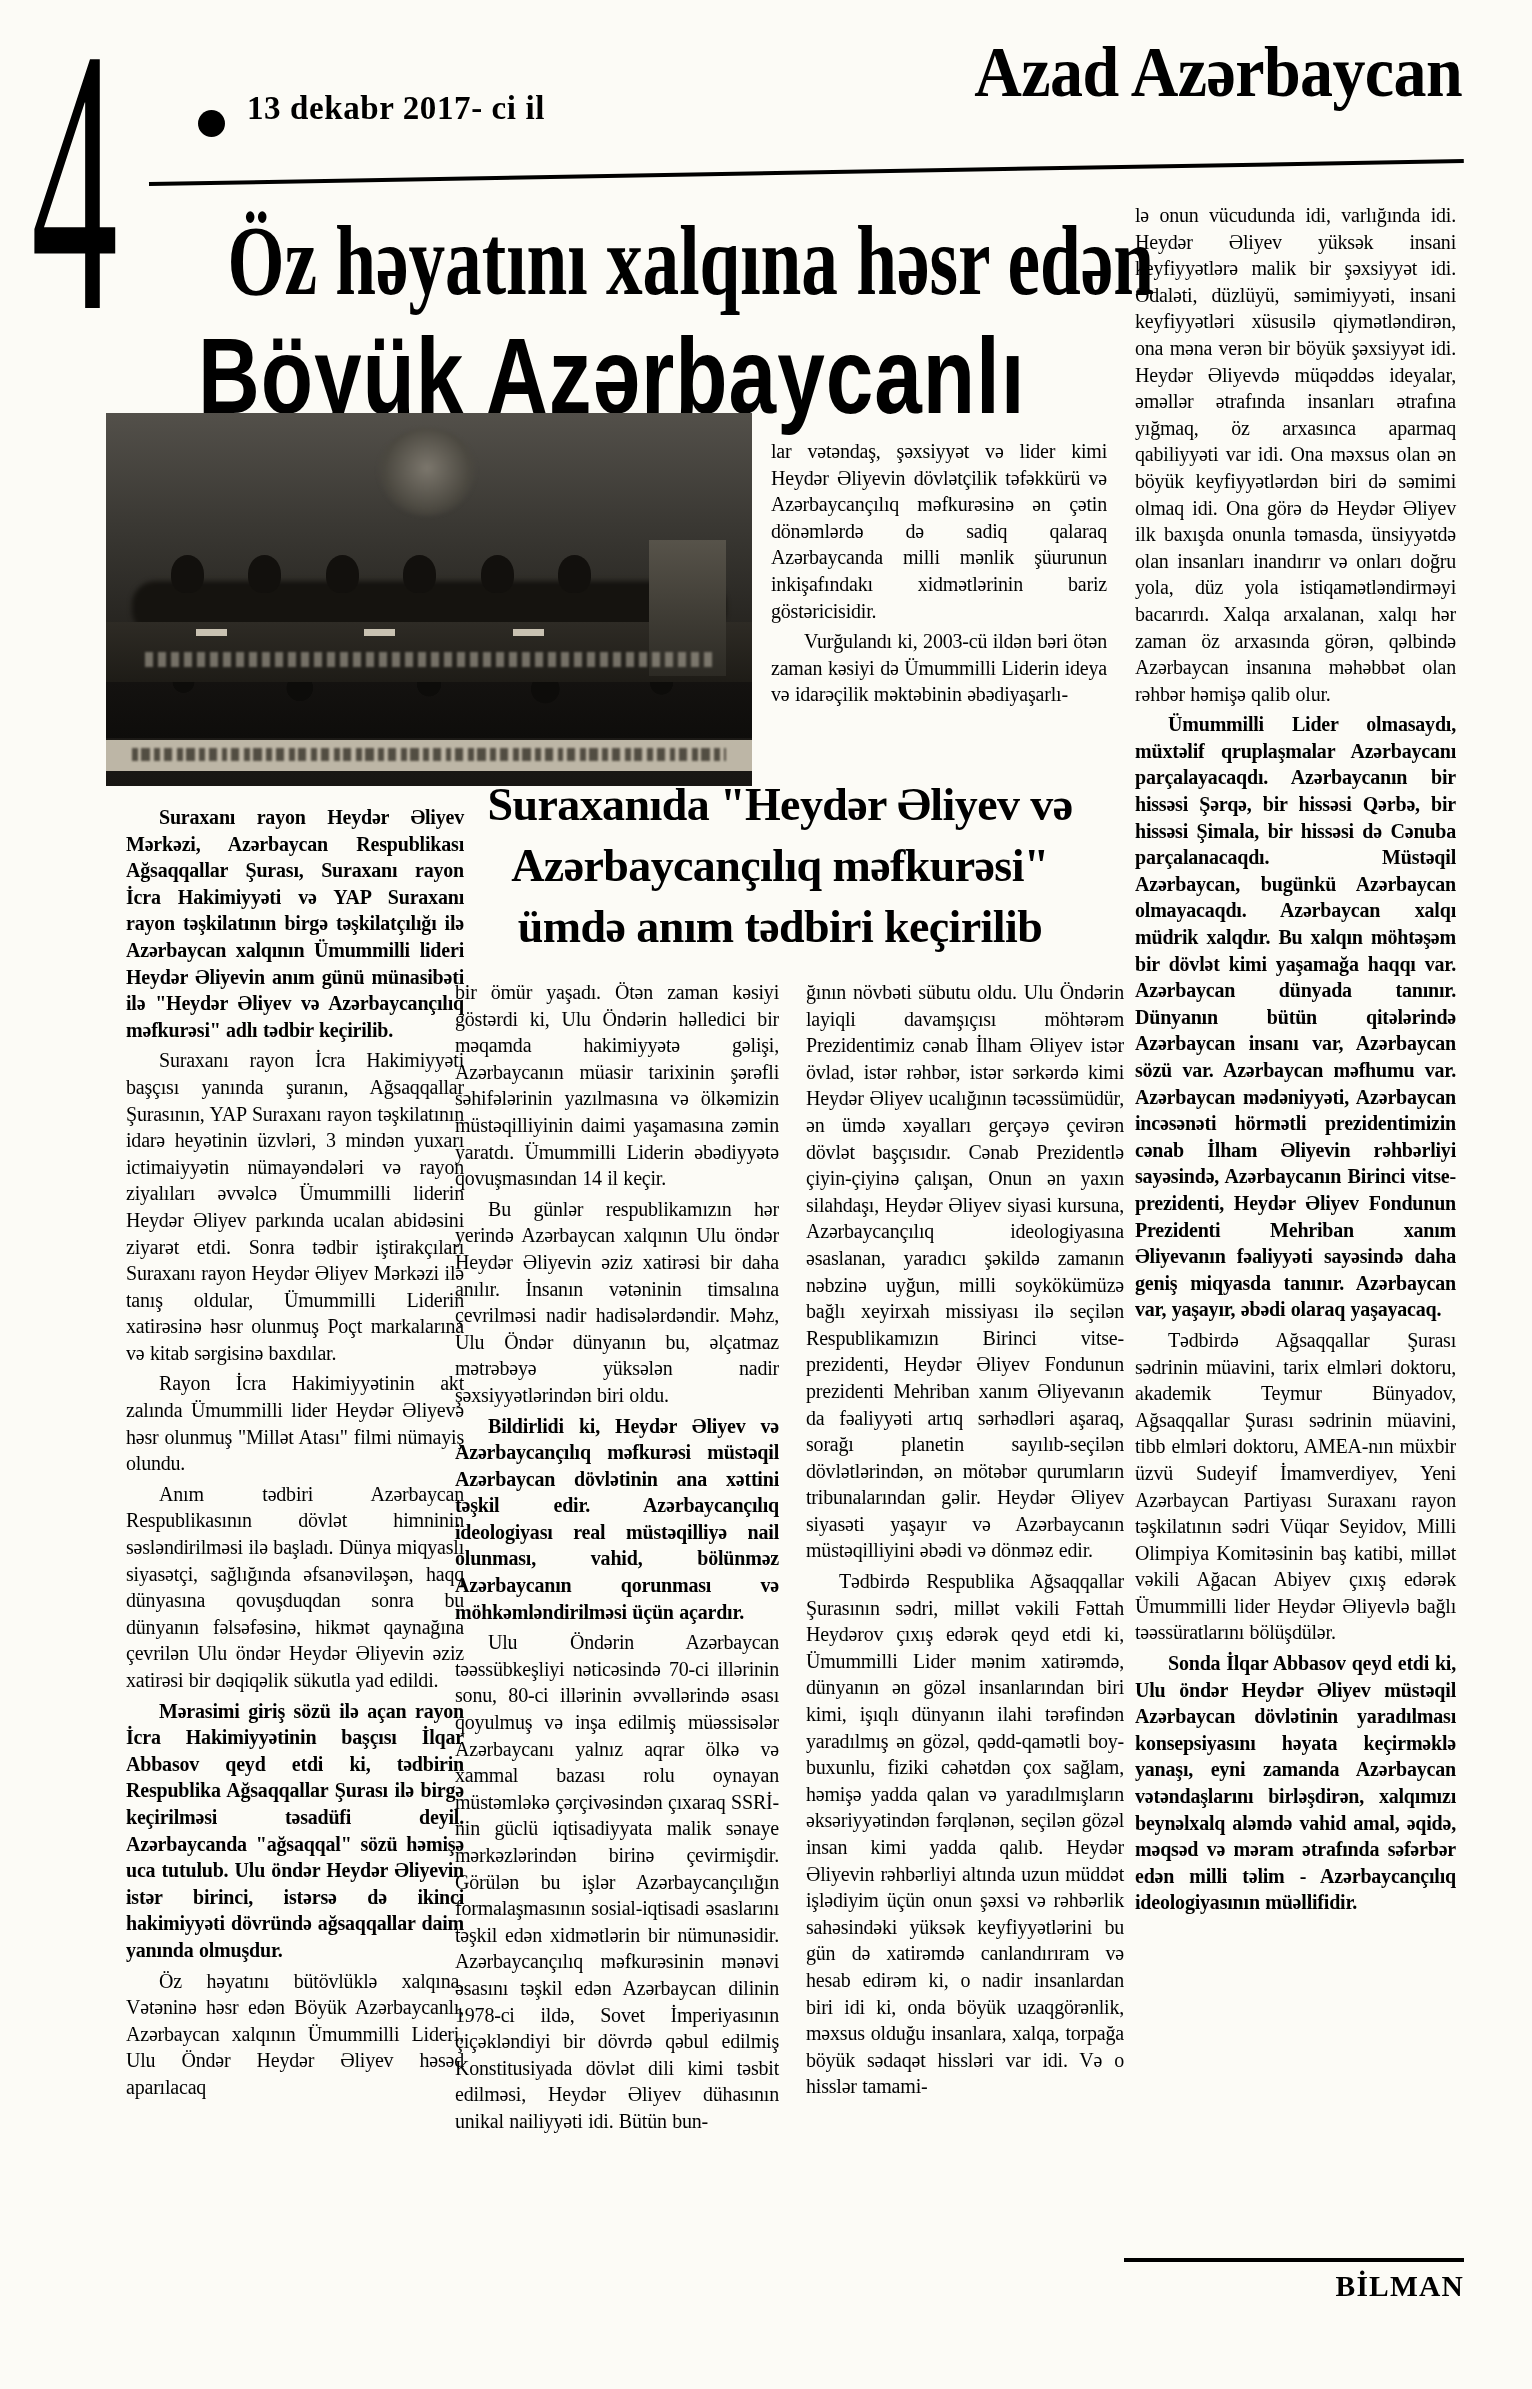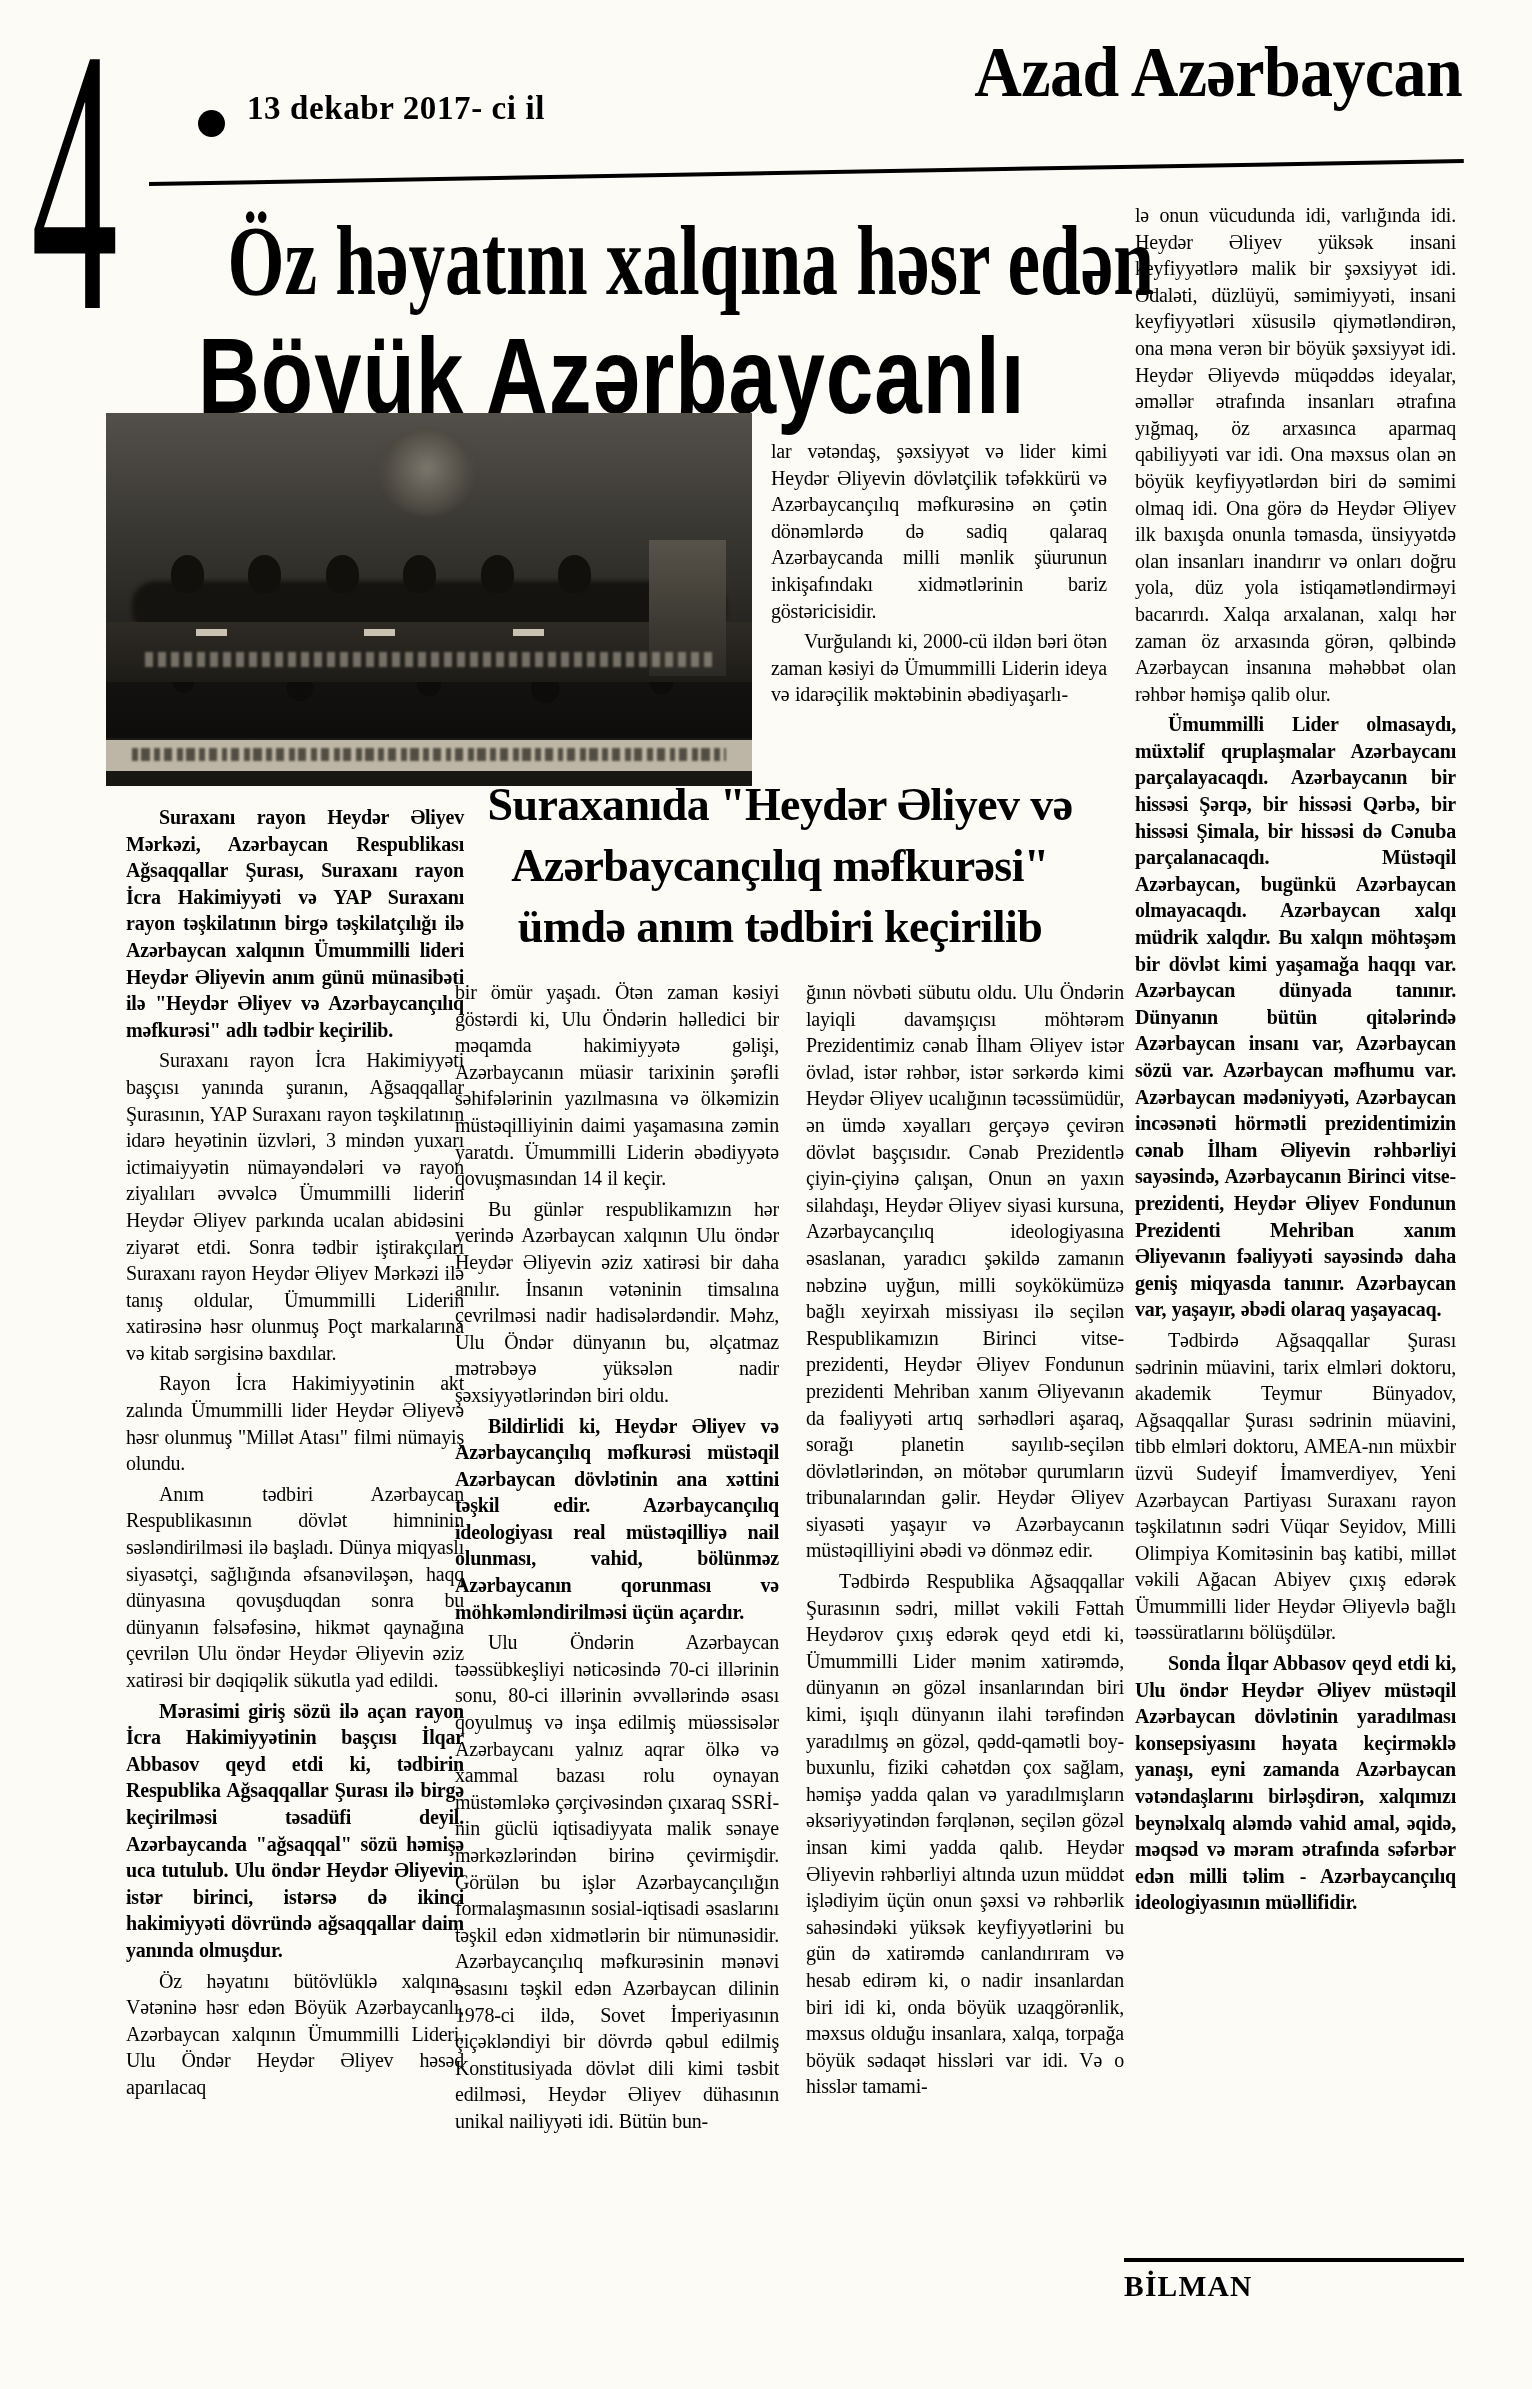--- a/index.html
+++ b/index.html
@@ -113,21 +113,21 @@
   .col-1         { left:122px;  top:800px; width:346px; height:1515px; }
   .col-2         { left:451px;  top:975px; width:332px; height:1321px; }
   .col-3         { left:802px; top:975px; width:326px; height:1405px; }
   .col-5         { left:1131px; top:198px;  width:329px; height:2053px; }
   
   .byline-rule {
     position:absolute; left:1124px; top:2258px; width:340px; height:3.5px; background:#000;
   }
   .byline {
     position:absolute; left:1124px; top:2270px; width:340px;
-    font-size:29.5px; font-weight:bold; letter-spacing:1.2px;
+    text-align:right; font-size:29.5px; font-weight:bold; letter-spacing:1.2px;
   }
 </style>
 </head>
 <body>
 
 <div class="page">
 
   <div class="page-num">4</div>
   <div class="bullet-sep"></div>
   <div class="issue-date">13 dekabr 2017- ci il</div>
@@ -153,21 +153,21 @@
     <div class="podium"></div>
     <div class="banner-text"></div>
     <div class="audience"></div>
     <div class="caption-band">
       <div class="caption-marks"></div>
     </div>
   </div>
 
   <div class="textcol col-photoside">
     <p class="flush">lar vətəndaş, şəxsiyyət və lider kimi Heydər Əliyevin dövlətçilik təfəkkürü və Azərbaycançılıq məfkurəsinə ən çətin dönəmlərdə də sadiq qalaraq Azərbaycanda milli mənlik şüurunun inkişafındakı xidmətlərinin bariz göstəricisidir.</p>
-    <p>Vurğulandı ki, 2000-cü ildən bəri ötən zaman kəsiyi də Ümummilli Liderin ideya və idarəçilik məktəbinin əbədiyaşarlı-</p>
+    <p>Vurğulandı ki, 2003-cü ildən bəri ötən zaman kəsiyi də Ümummilli Liderin ideya və idarəçilik məktəbinin əbədiyaşarlı-</p>
   </div>
 
   <div class="subheadline">
     <div>Suraxanıda "Heydər Əliyev və</div>
     <div>Azərbaycançılıq məfkurəsi"</div>
     <div>ümdə anım tədbiri keçirilib</div>
   </div>
 
   <div class="textcol col-1">
     <p class="bold">Suraxanı rayon Heydər Əliyev Mərkəzi, Azərbaycan Respublikası Ağsaqqallar Şurası, Suraxanı rayon İcra Hakimiyyəti və YAP Suraxanı rayon təşkilatının birgə təşkilatçılığı ilə Azərbaycan xalqının Ümummilli lideri Heydər Əliyevin anım günü münasibəti ilə "Heydər Əliyev və Azərbaycançılıq məfkurəsi" adlı tədbir keçirilib.</p>

